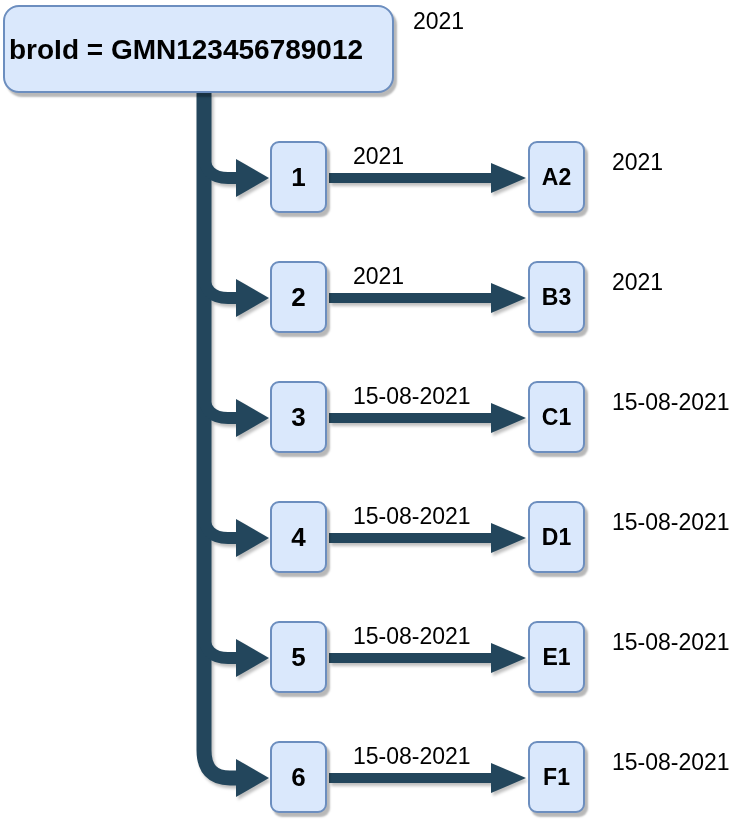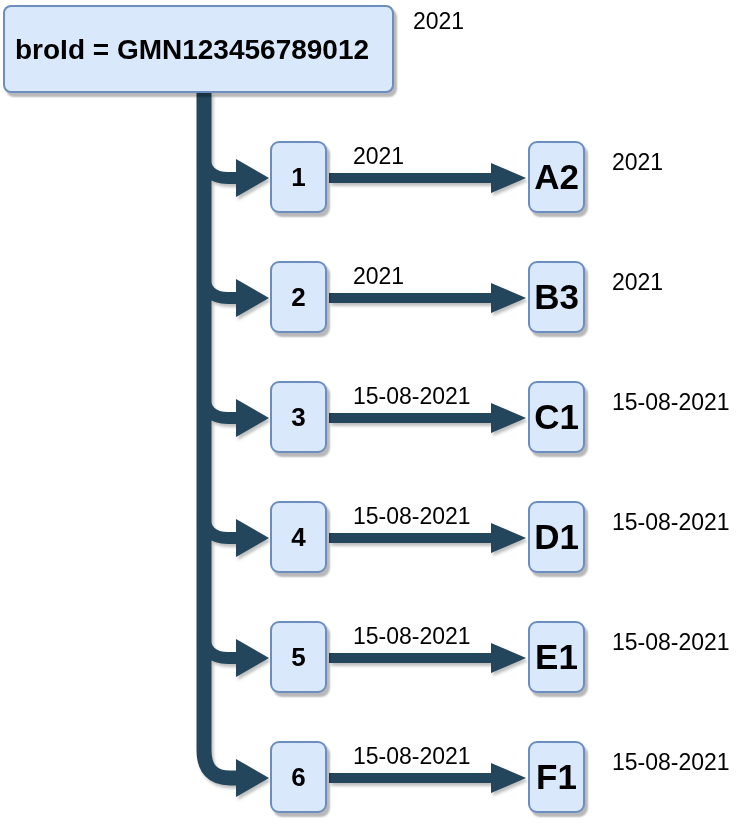--- a/index.html
+++ b/index.html
@@ -22,37 +22,37 @@
     box-sizing:border-box;
     background:#dae8fc;
     border:2px solid #6c8ebf;
     border-radius:9px;
     box-shadow:3px 4px 2px rgba(0,0,0,0.28);
     display:flex;align-items:center;justify-content:center;
     font-weight:bold;
   }
   #root-node{
     left:3px;top:5px;width:391px;height:88px;
-    border-radius:8px;
+    border-radius:16px;
     flex-direction:column;align-items:flex-start;justify-content:center;
-    padding-left:10px;
+    padding-left:4px;
     font-size:28px;line-height:33px;
   }
   #root-side-label{
     position:absolute;left:413px;top:8px;
     font-size:23px;
   }
   .row{position:absolute;left:0;top:0;width:0;height:0;}
   .node.src{
     left:270px;top:calc(var(--cy) - 37px);
     width:57px;height:72px;font-size:26px;
   }
   .node.dst{
     left:528px;top:calc(var(--cy) - 37px);
-    width:57px;height:72px;font-size:35px;
+    width:57px;height:72px;font-size:23px;
   }
   .edge-label{
     position:absolute;left:353px;top:calc(var(--cy) - 35px);
     font-size:23px;line-height:26px;white-space:nowrap;
   }
   .side-label{
     position:absolute;left:612px;top:calc(var(--cy) - 29px);
     font-size:23px;line-height:26px;white-space:nowrap;
   }
 </style>

